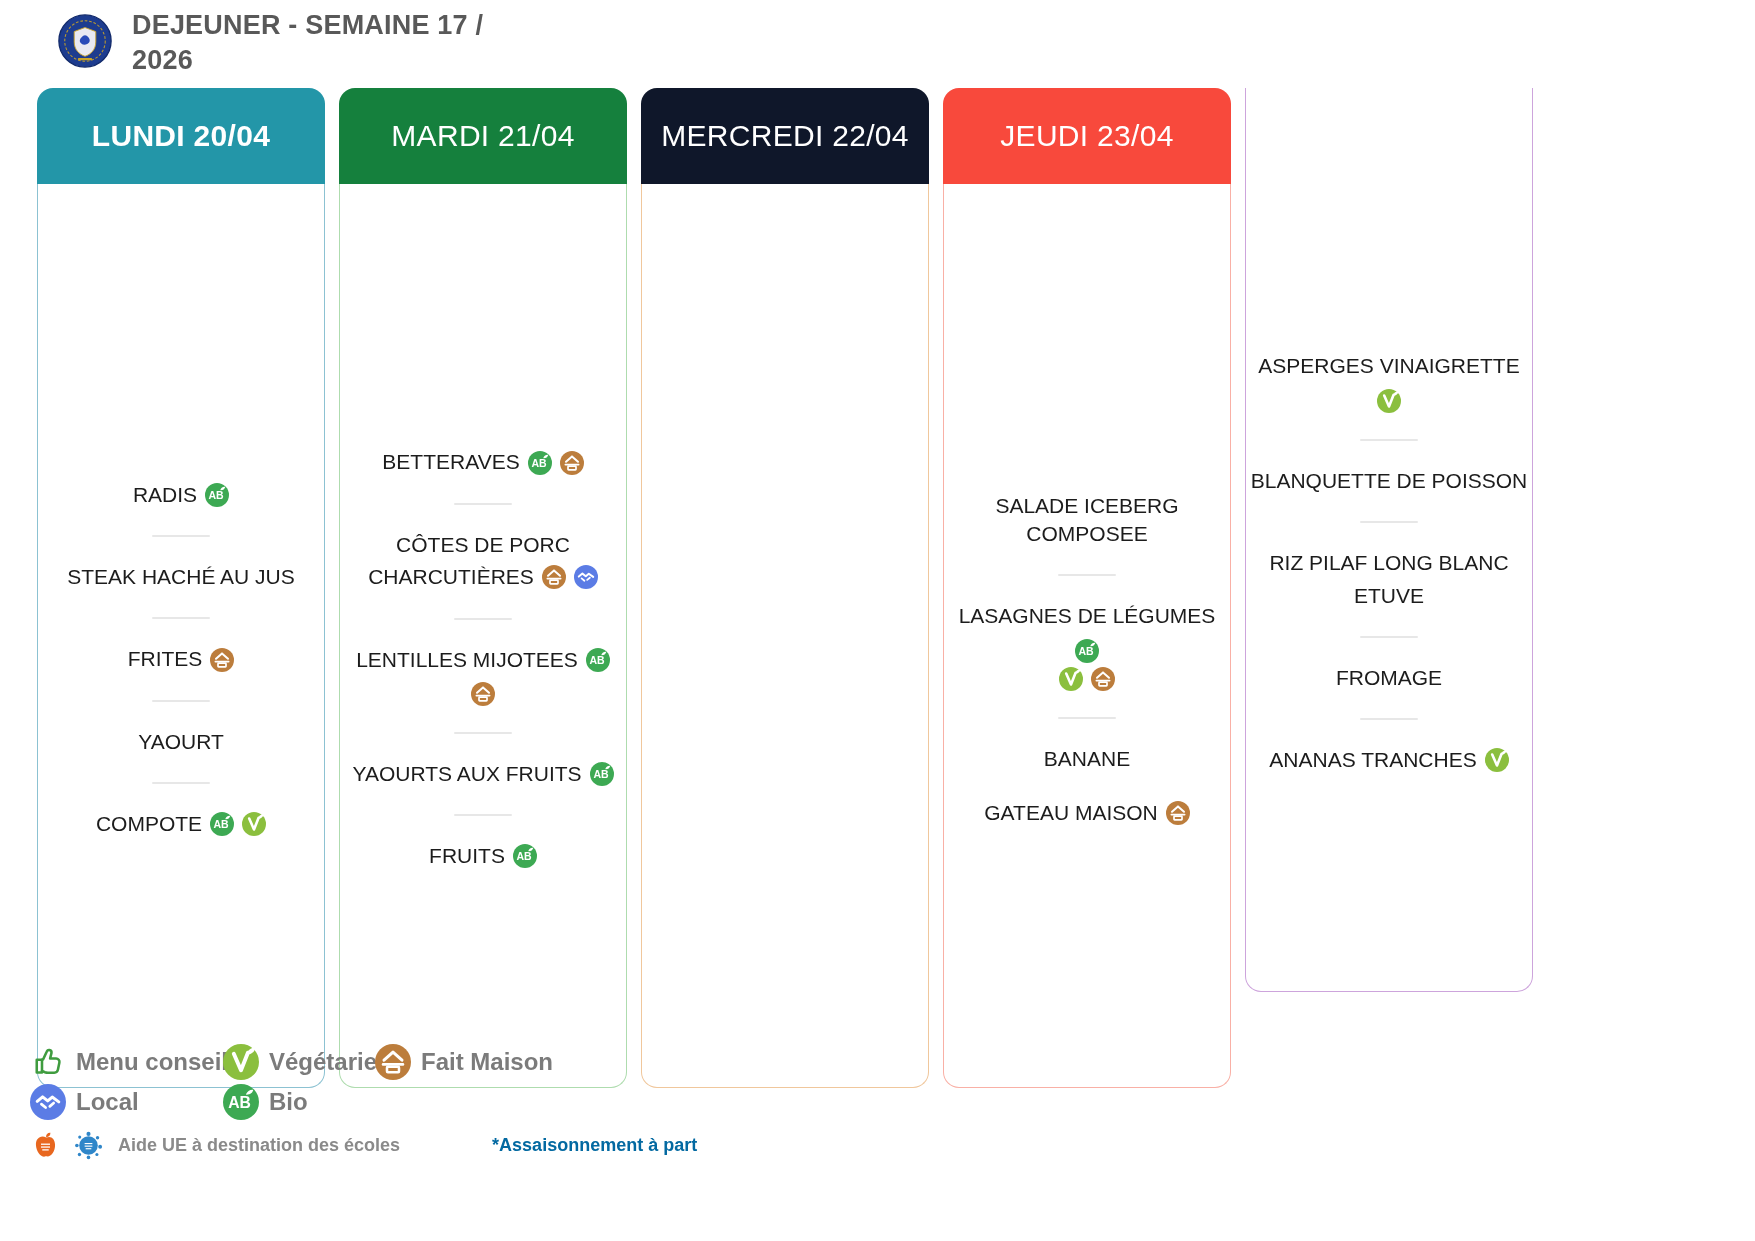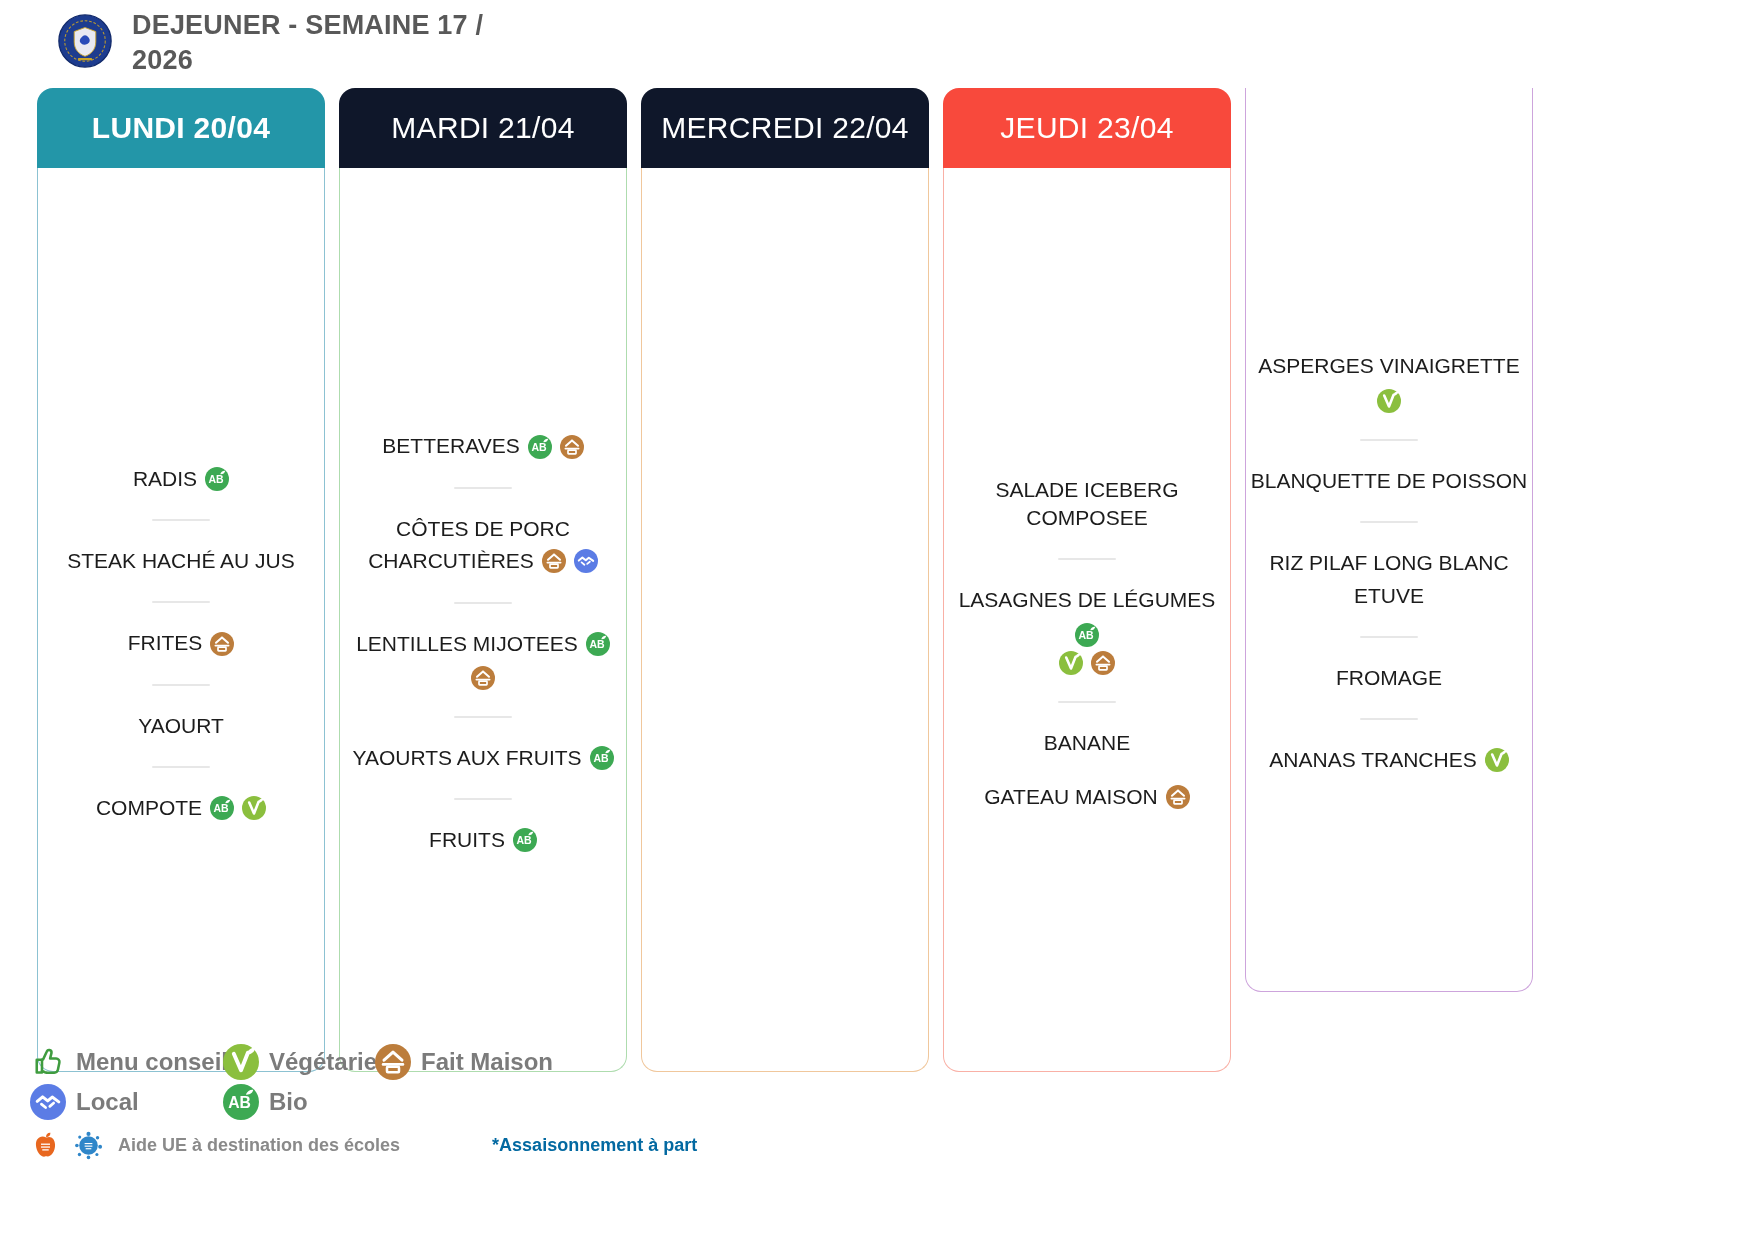--- a/index.html
+++ b/index.html
@@ -6,21 +6,21 @@
   body{font-family:"Liberation Sans", sans-serif; width:1755px; height:1241px; position:relative; overflow:hidden;}
 
   
   .page-header{position:absolute; left:8px; top:0; width:100%; height:86px;}
   .school-logo{position:absolute; left:50px; top:14px; width:54px; height:54px;}
   .page-title{position:absolute; left:124px; top:8px; width:390px; font-size:27px; line-height:1.3; font-weight:700; color:#595959; margin:0; letter-spacing:.2px;}
 
   
   .board{position:absolute; left:37px; top:88px; display:flex; gap:14px;}
   .day-col{width:288px; display:flex; flex-direction:column;}
-  .day-header{height:80px; border-radius:16px 16px 0 0; display:flex; align-items:center; justify-content:center; color:#ffffff; font-size:30px; letter-spacing:.3px;}
+  .day-header{height:96px; border-radius:16px 16px 0 0; display:flex; align-items:center; justify-content:center; color:#ffffff; font-size:30px; letter-spacing:.3px;}
   .day-body{height:904px; box-sizing:border-box; border:1px solid #ddd; border-top:none; border-radius:0 0 16px 16px; background:#fff; display:flex; flex-direction:column; align-items:center; justify-content:center; padding-top:48px; gap:26px;}
   .menu-item{max-width:278px; text-align:center; font-size:21px; color:#1c1c1c; line-height:1.35;}
   .menu-line{display:flex; align-items:center; justify-content:center; gap:8px; flex-wrap:wrap;}
   .menu-line + .menu-line{margin-top:4px;}
   .item-divider{width:58px; height:2px; border-radius:1px; background:#e7e7e7; flex:0 0 auto;}
   .iicon{display:inline-flex; width:24px; height:24px; flex:0 0 auto;}
   .iicon svg{width:24px; height:24px;}
 
   
   .legend{position:absolute; left:30px; top:1042px; color:#7b7b7b; font-weight:700;}
@@ -111,21 +111,21 @@
                 <circle cx="12" cy="12" r="12" fill="#8bbf3e"></circle>
                 <path d="M7.2 6.5 L12 17.5 L16.6 5.8" stroke="#fff" stroke-width="2.6" fill="none" stroke-linecap="round" stroke-linejoin="round"></path>
                 <path d="M15.8 6.8 C16.6 3.4 19.6 2 21.5 2.6 C21.1 5.3 18.5 7.2 15.8 6.8 Z" fill="#fff"></path>
               </svg>
             </span>
           </div>
         </div>
       </div>
     </div>
     <div class="day-col">
-      <div class="day-header" style="background: #0f172a; font-weight: 400;">MARDI 21/04</div>
+      <div class="day-header" style="background: #15803d; font-weight: 400;">MARDI 21/04</div>
       <div class="day-body" style="border-color: rgb(174, 220, 174);">
         <div class="menu-item">
           <div class="menu-line">
             <span>BETTERAVES</span>
             <span class="iicon">
               <svg viewBox="0 0 24 24">
                 <circle cx="12" cy="12" r="12" fill="#3da953"></circle>
                 <text x="11" y="16.2" font-size="10.5" font-weight="bold" fill="#fff" text-anchor="middle" font-family="Liberation Sans, sans-serif">AB</text>
                 <path d="M15.3 6.9 C16.2 4.6 18.4 3.5 20.2 3.9 C19.8 6 17.8 7.3 15.6 7.2 Z" fill="#fff"></path>
               </svg>

